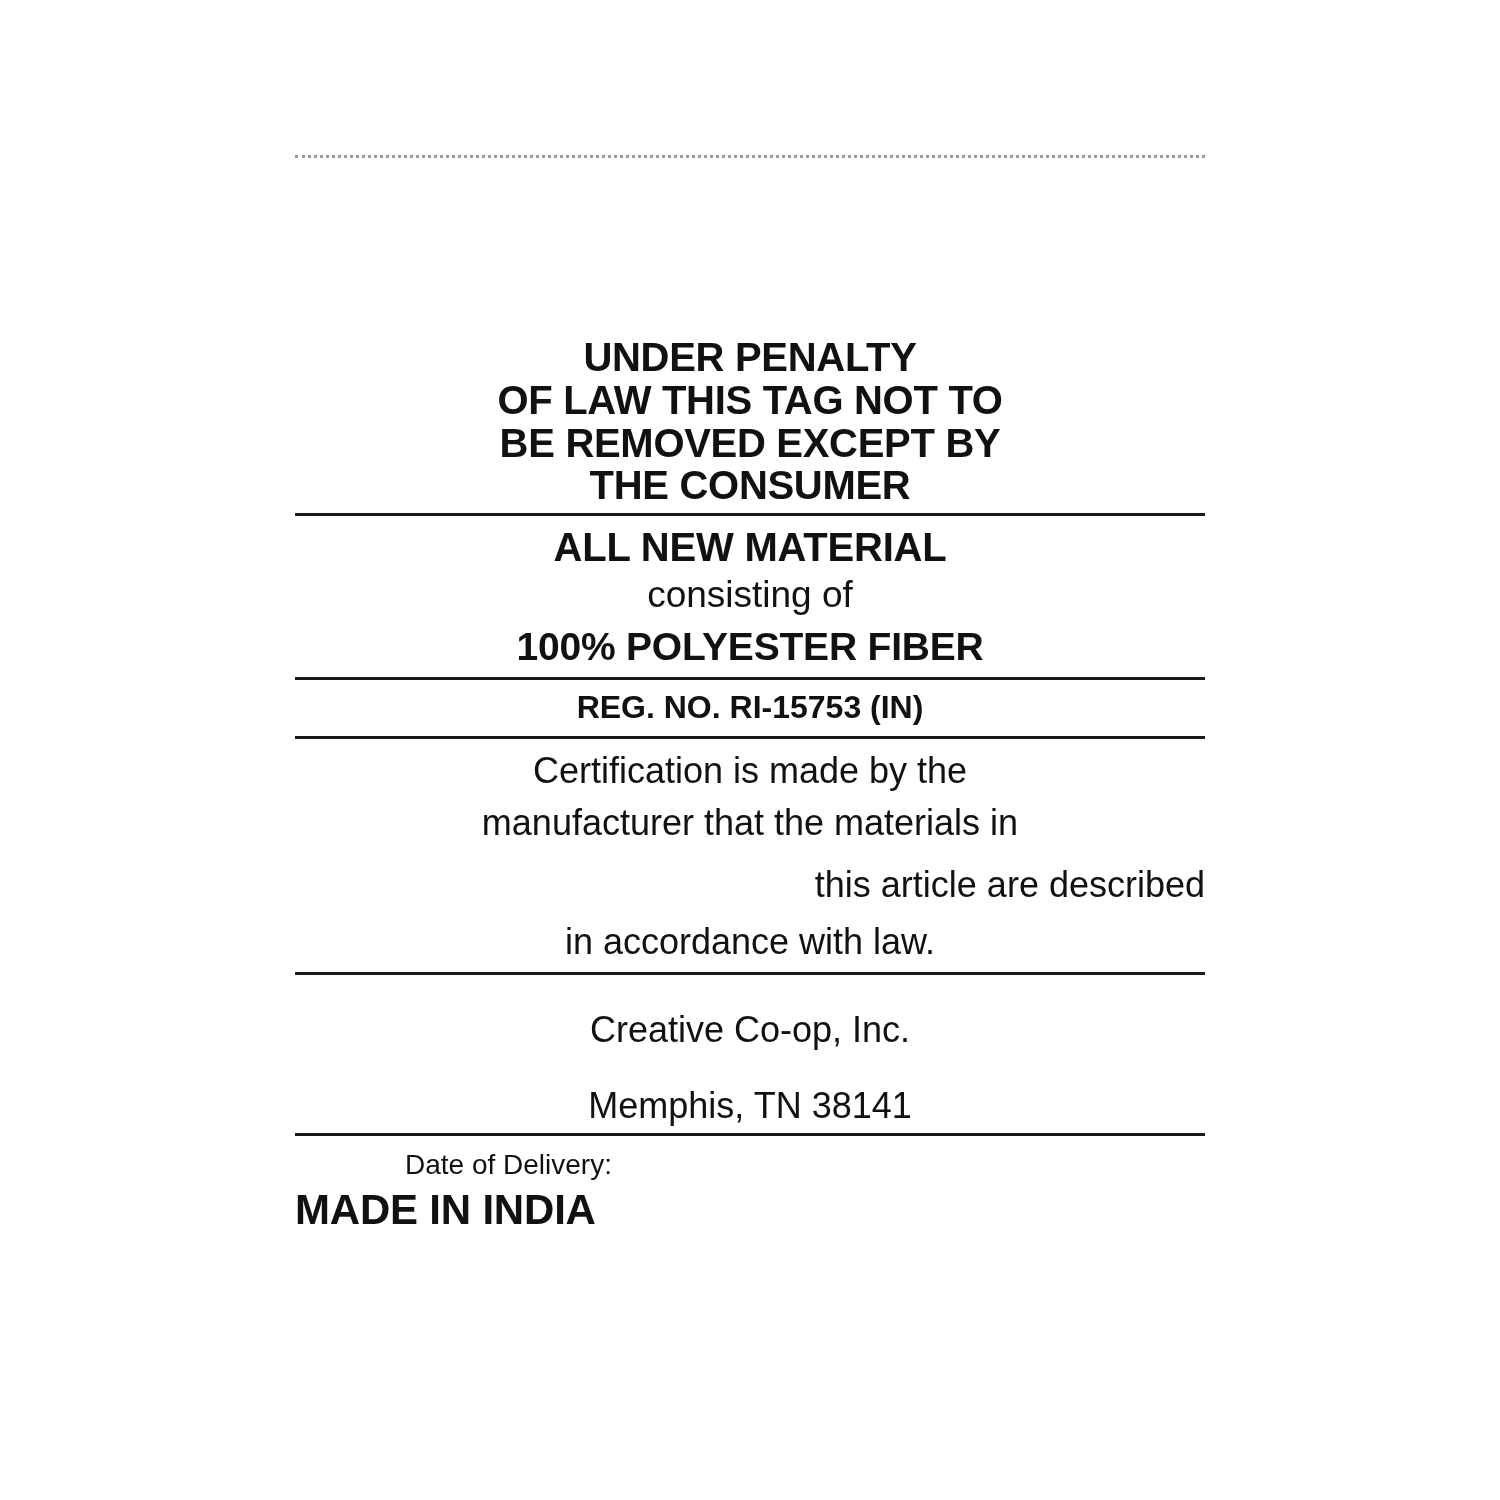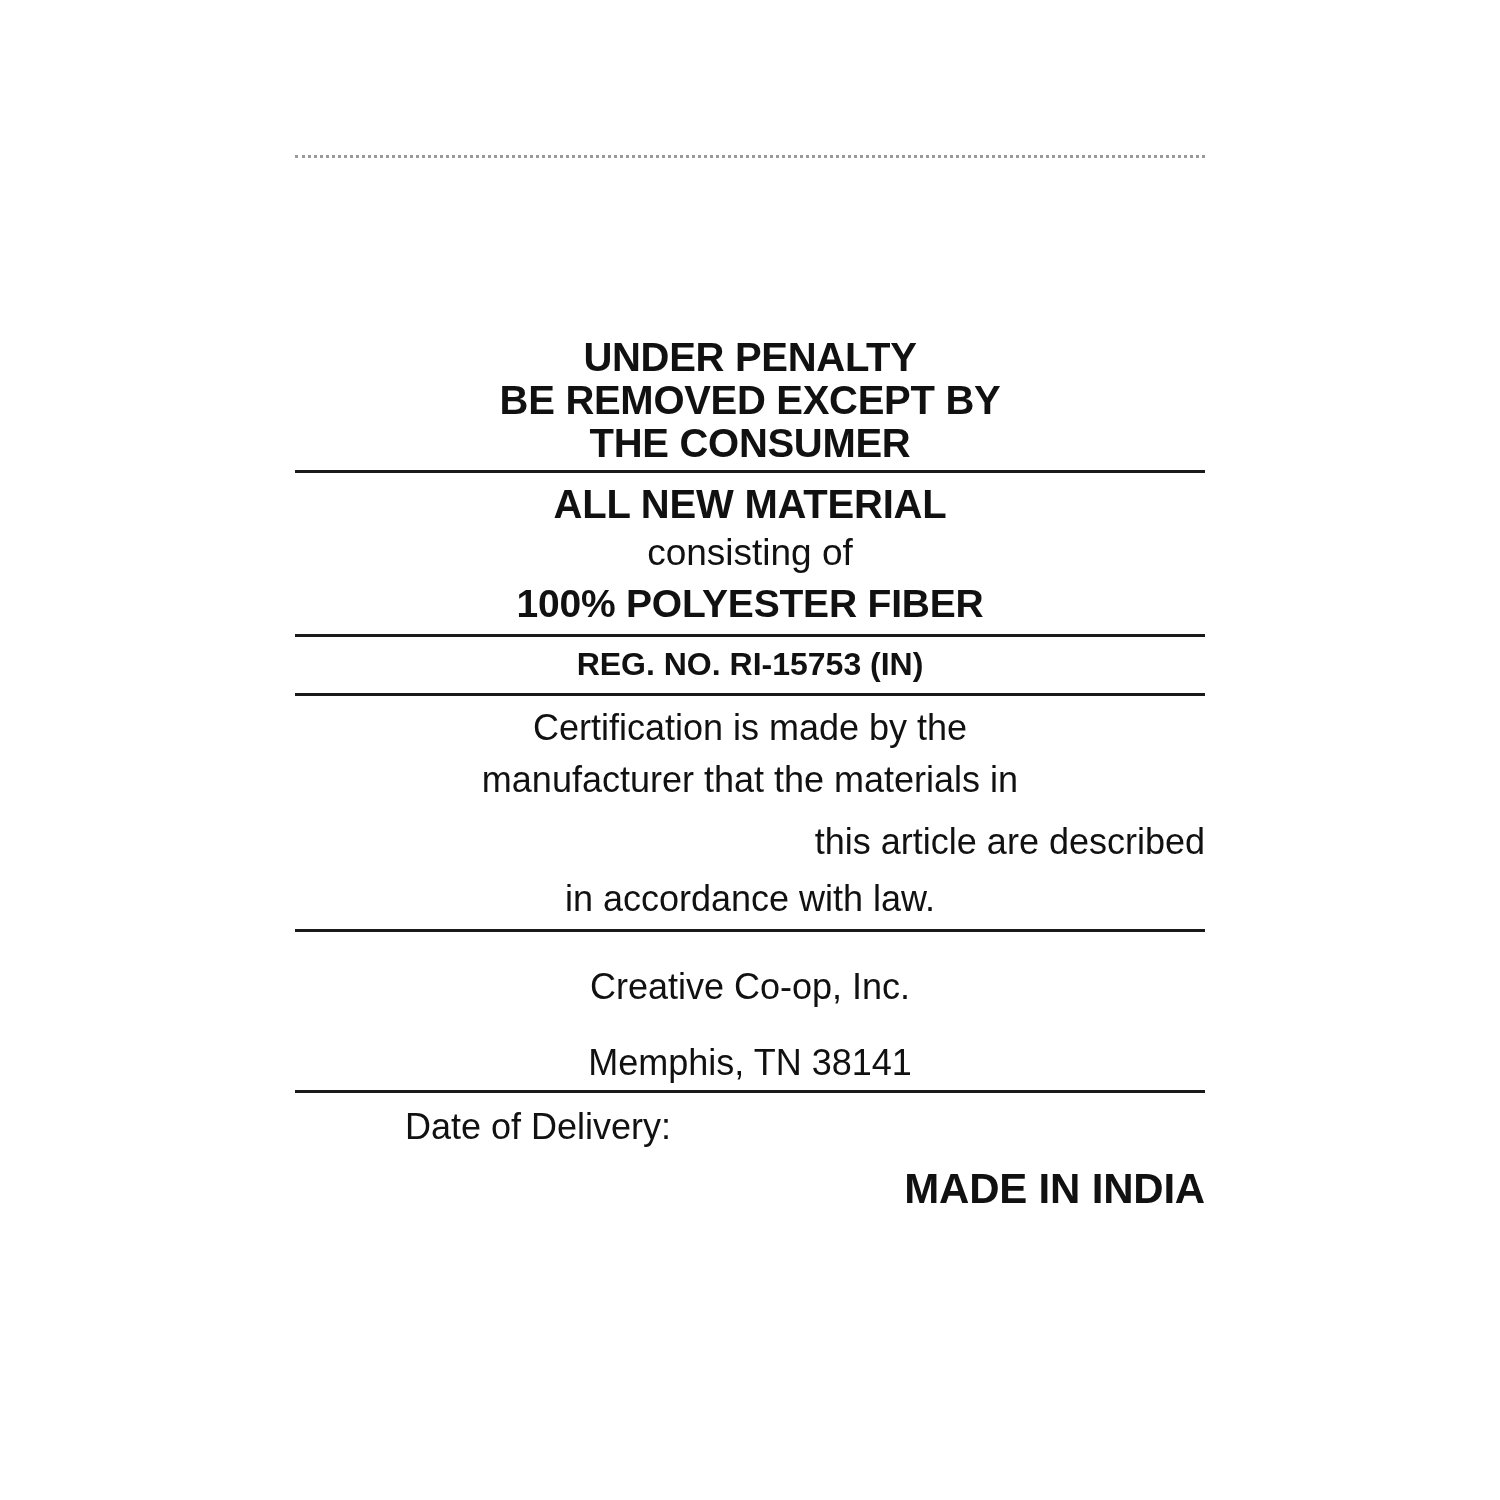--- a/index.html
+++ b/index.html
@@ -104,47 +104,48 @@
     margin-top: 8px;
   }
   .addr {
     font-size: 36px;
     font-weight: normal;
     line-height: 1.17;
     margin-top: 34px;
   }
 
   .delivery {
-    font-size: 36px;
+    font-size: 28px;
     font-weight: normal;
     text-align: left;
     padding-left: 110px;
     margin-top: 12px;
     line-height: 1.2;
   }
   .made-in {
     font-size: 42px;
     font-weight: bold;
-    text-align: right;
-    margin-top: 16px;
+    text-align: left;
+    margin-top: 4px;
     line-height: 1.2;
     letter-spacing: -0.2px;
   }
 </style>
 </head>
 <body>
 
 <div class="tag">
 
   <div class="perforation"></div>
 
   <div class="content">
 
     <div class="block">
       <div class="penalty-line">UNDER PENALTY</div>
+      <div class="penalty-line">OF LAW THIS TAG NOT TO</div>
       <div class="penalty-line">BE REMOVED EXCEPT BY</div>
       <div class="penalty-line">THE CONSUMER</div>
     </div>
 
     <div class="rule"></div>
 
     <div class="block">
       <div class="all-new">ALL NEW MATERIAL</div>
       <div class="consisting">consisting of</div>
       <div class="fiber">100% POLYESTER FIBER</div>

